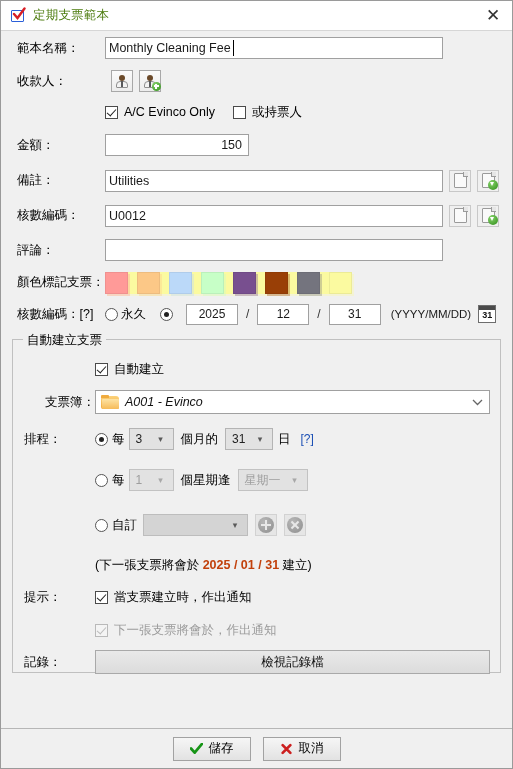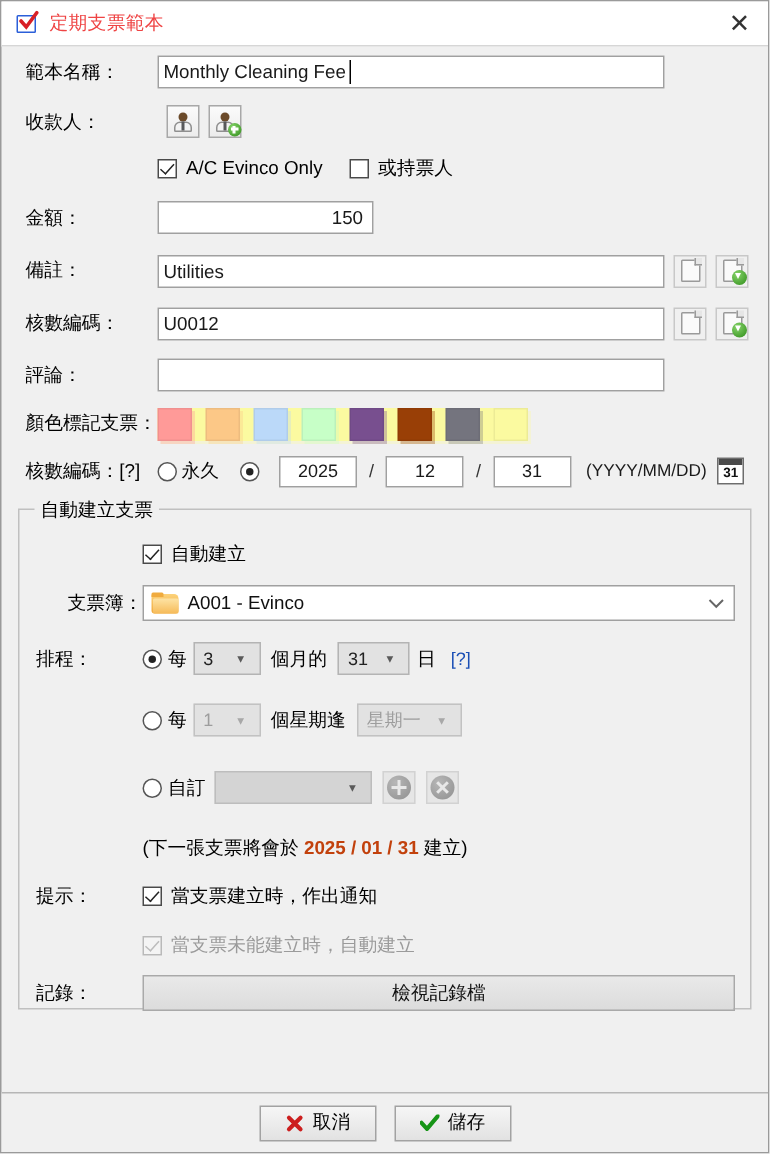--- a/index.html
+++ b/index.html
@@ -34,21 +34,21 @@
     margin-right: 7px;
   }
   .title-icon .sq {
     position:absolute; left:1px; top:2px; width:13px; height:12px;
     border:1.5px solid #2b5fd9; background:#ffffff; border-radius:1px;
   }
   .title-icon .tick {
     position:absolute; left:2px; top:-1px; width:14px; height:14px;
   }
   .title-text {
-    font-size: 12.5px; color: #ef4444; letter-spacing: .2px;
+    font-size: 12.5px; color: #4d7c0f; letter-spacing: .2px;
     flex: 1 1 auto; white-space: nowrap;
   }
   .close-btn {
     width: 30px; height: 26px;
     display:flex; align-items:center; justify-content:center;
     color:#333; font-size:17px; line-height:1;
     cursor: default;
   }
   
   .content {
@@ -166,21 +166,21 @@
   .combo {
     height: 24px; border:1px solid #a0a0a0; background:#fff;
     display:flex; align-items:center; padding-left:5px;
     position: relative;
   }
   .combo .arrow{
     position:absolute; right:0; top:0; bottom:0; width:24px;
     display:flex; align-items:center; justify-content:center;
     color:#555; font-size:9px;
   }
-  .combo-val { font-size:12.5px; margin-left:6px; color:#111; }
+  .combo-val { font-size:12.5px; margin-left:6px; color:#111;font-style:italic; }
   .folder {
     width:18px; height:14px; position:relative; flex:0 0 18px;
   }
   .folder .back{
     position:absolute; left:0; top:1px; width:18px; height:13px;
     background:linear-gradient(#fcd27a,#f0a93c); border-radius:1px 3px 2px 2px;
   }
   .folder .tab{
     position:absolute; left:0; top:0px; width:8px; height:3px;
     background:#f0ab3e; border-radius:1px 1px 0 0;
@@ -503,39 +503,39 @@
 
       <div class="row" style="height:31px;">
         <span class="lbl" style="width:76px;flex:0 0 76px;padding-left:5px;">提示：</span>
         <span class="cb checked"></span>
         <span class="cb-label">當支票建立時，作出通知</span>
       </div>
 
       <div class="row" style="height:34px;">
         <span class="ind2"></span>
         <span class="cb dis checked"></span>
-        <span class="cb-label dis">當支票未能建立時，自動建立</span>
+        <span class="cb-label dis">下一張支票將會於，作出通知</span>
       </div>
 
       <div class="row" style="height:30px;">
         <span class="lbl" style="width:76px;flex:0 0 76px;padding-left:5px;">記錄：</span>
         <span class="logbtn" style="width:395px;">檢視記錄檔</span>
       </div>
 
     </div>
   </div>
 
   <div class="footer">
+    <span class="btn">
+      <svg class="chk-ico" viewBox="0 0 14 12">
+        <path d="M1 6 L5 10.5 L13 1" stroke="#169416" stroke-width="3" fill="none" stroke-linecap="round" stroke-linejoin="round"></path>
+      </svg>
+      <span>儲存</span>
+    </span>
     <span class="btn">
       <svg class="x-ico" viewBox="0 0 14 14">
         <path d="M2.5 2.5 L11.5 11.5 M11.5 2.5 L2.5 11.5" stroke="#cc1f1f" stroke-width="3.2" stroke-linecap="round"></path>
       </svg>
       <span>取消</span>
     </span>
-    <span class="btn">
-      <svg class="chk-ico" viewBox="0 0 14 12">
-        <path d="M1 6 L5 10.5 L13 1" stroke="#169416" stroke-width="3" fill="none" stroke-linecap="round" stroke-linejoin="round"></path>
-      </svg>
-      <span>儲存</span>
-    </span>
   </div>
 
 </div>
 
 </body></html>

